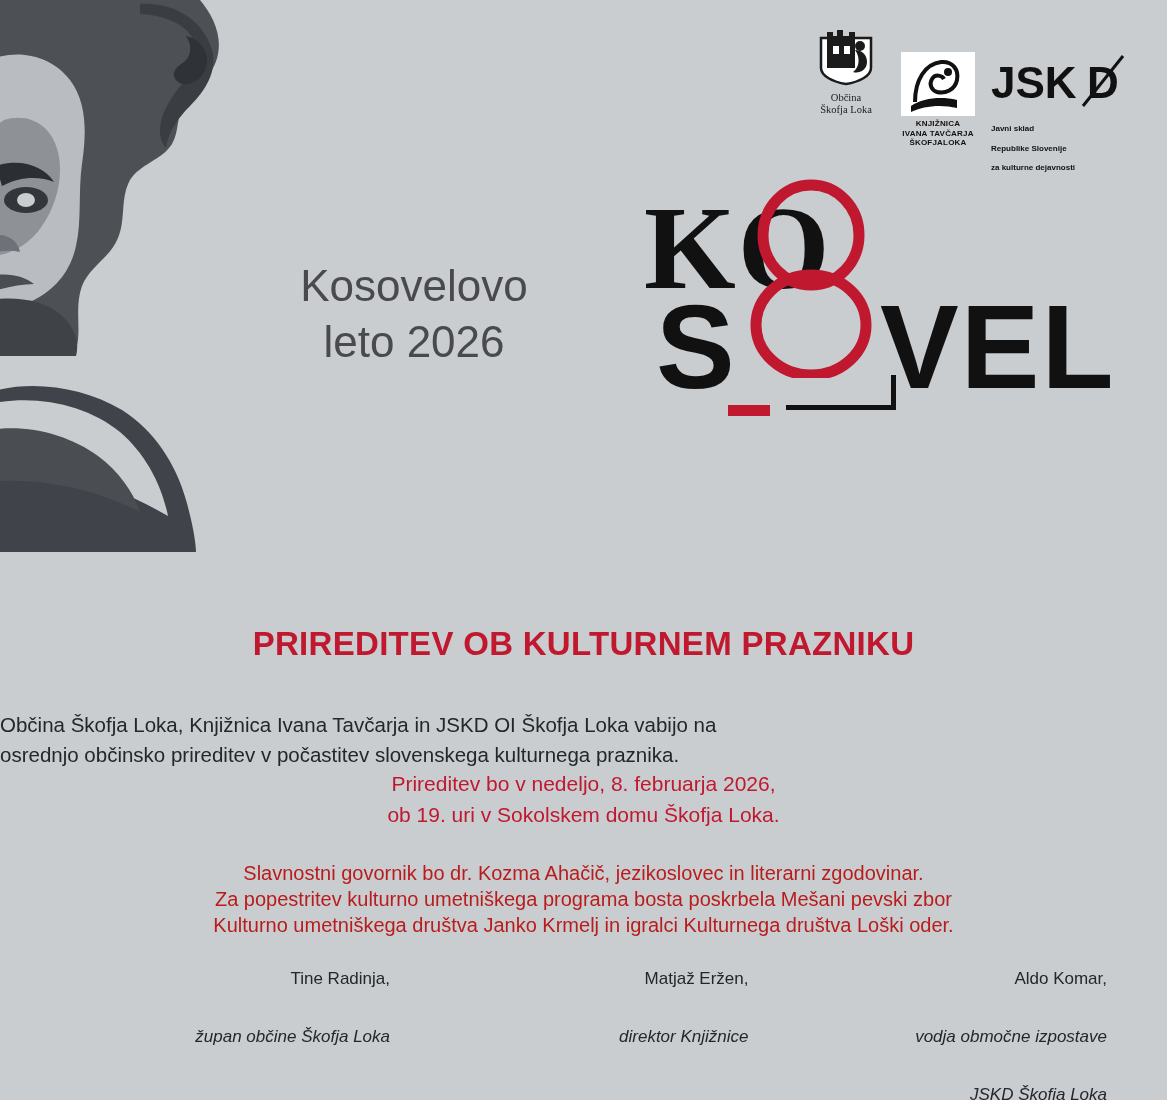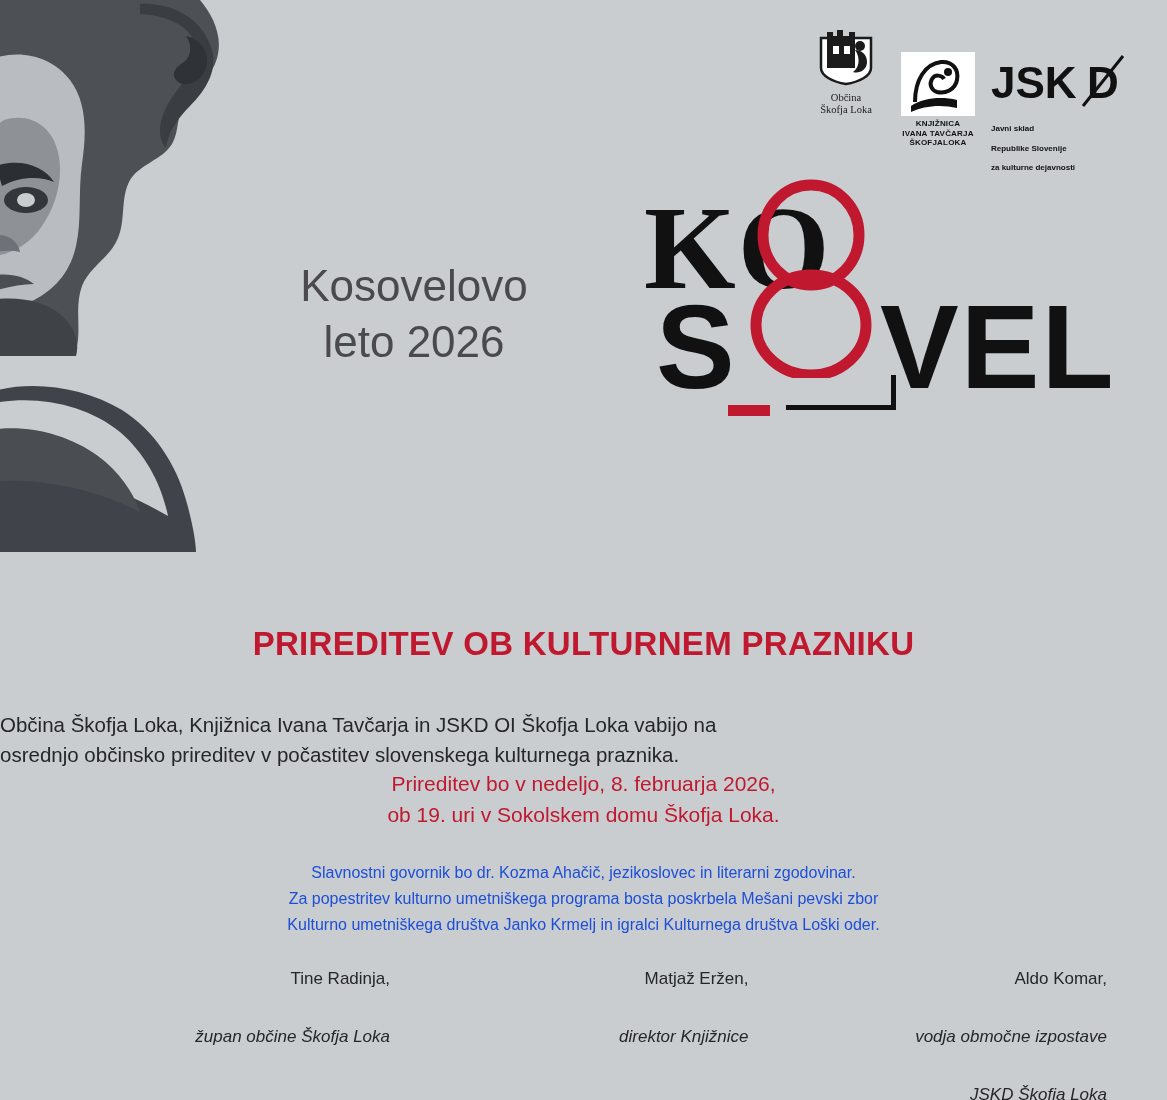--- a/index.html
+++ b/index.html
@@ -127,23 +127,23 @@
     text-align: center;
     font-size: 21px;
     line-height: 31px;
     font-weight: 400;
     color: #c0182f;
   }
   .program {
     position: absolute;
     left: 0; right: 0; top: 860px;
     text-align: center;
-    font-size: 16px;
+    font-size: 20px;
     line-height: 26px;
-    color: #1d4ed8;
+    color: #b91c1c;
   }
 
   
   .signatures {
     position: absolute;
     left: 60px; right: 60px; top: 966px;
     display: flex;
     justify-content: space-between;
   }
   .sig { width: 330px; text-align: right; font-size: 17px; line-height: 25px; color: #24262b; }

